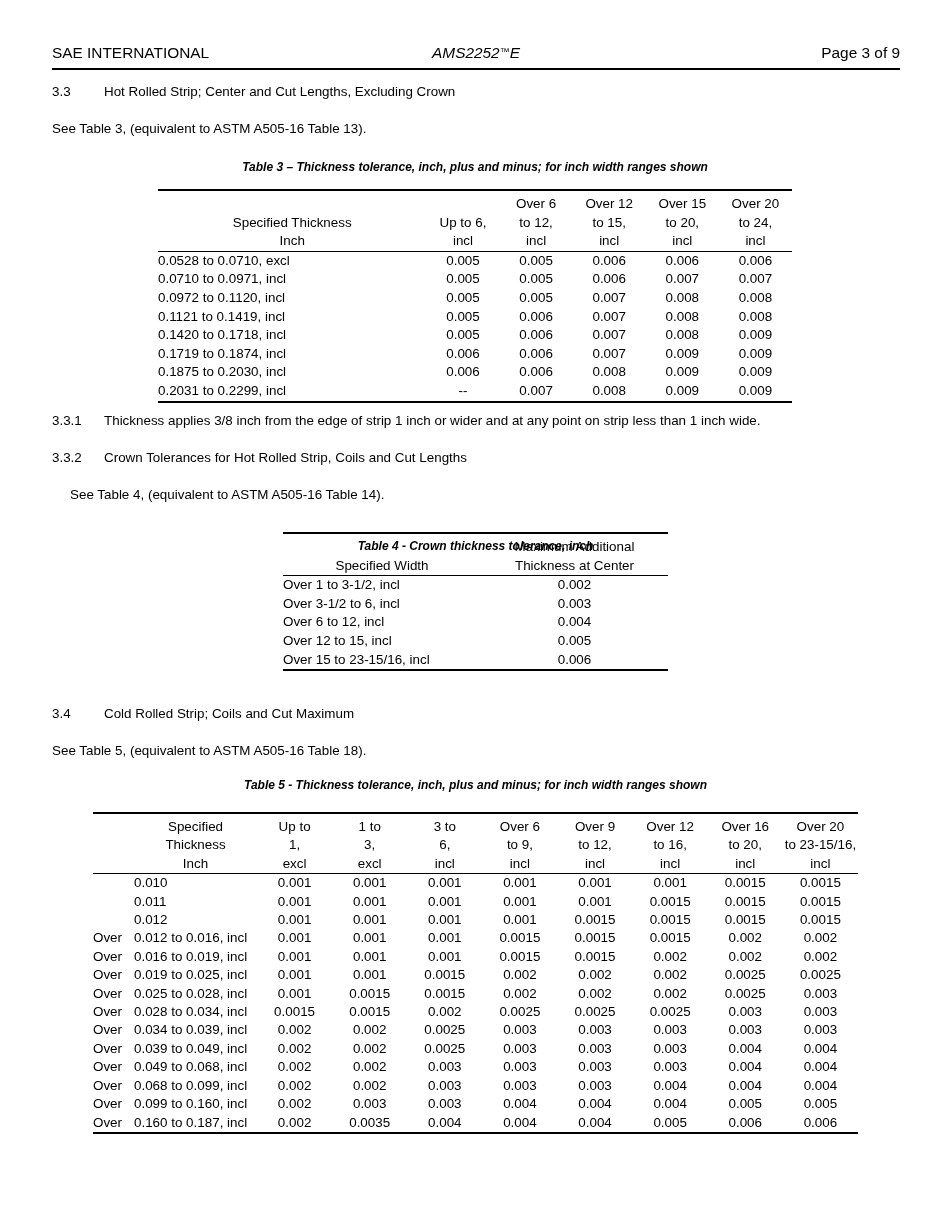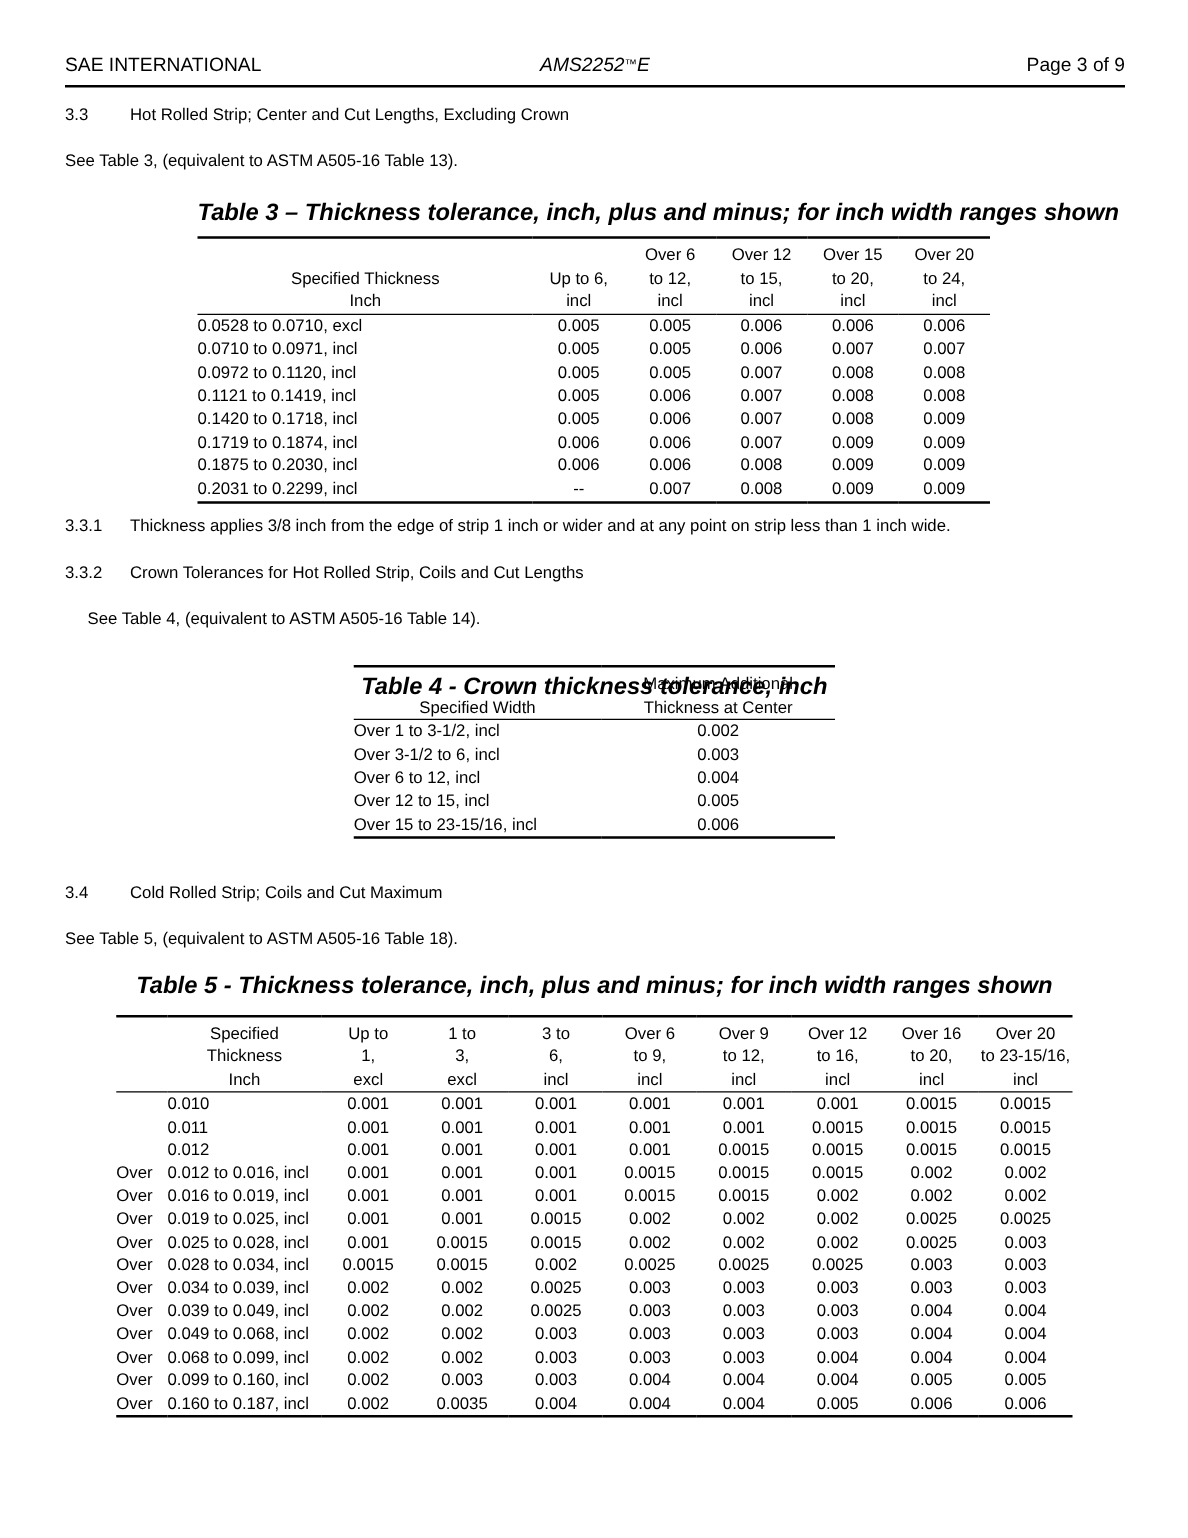--- a/index.html
+++ b/index.html
@@ -69,21 +69,21 @@
   .para .num {
     display: inline-block;
     width: 52px;
   }
 
   
   .tbl-caption {
     position: absolute;
     font-weight: bold;
     font-style: italic;
-    font-size: 19px;
+    font-size: 12px;
     white-space: nowrap;
     text-align: center;
   }
 
   
   table.doc-table {
     position: absolute;
     border-collapse: collapse;
     font-size: 13.4px;
     table-layout: fixed;

